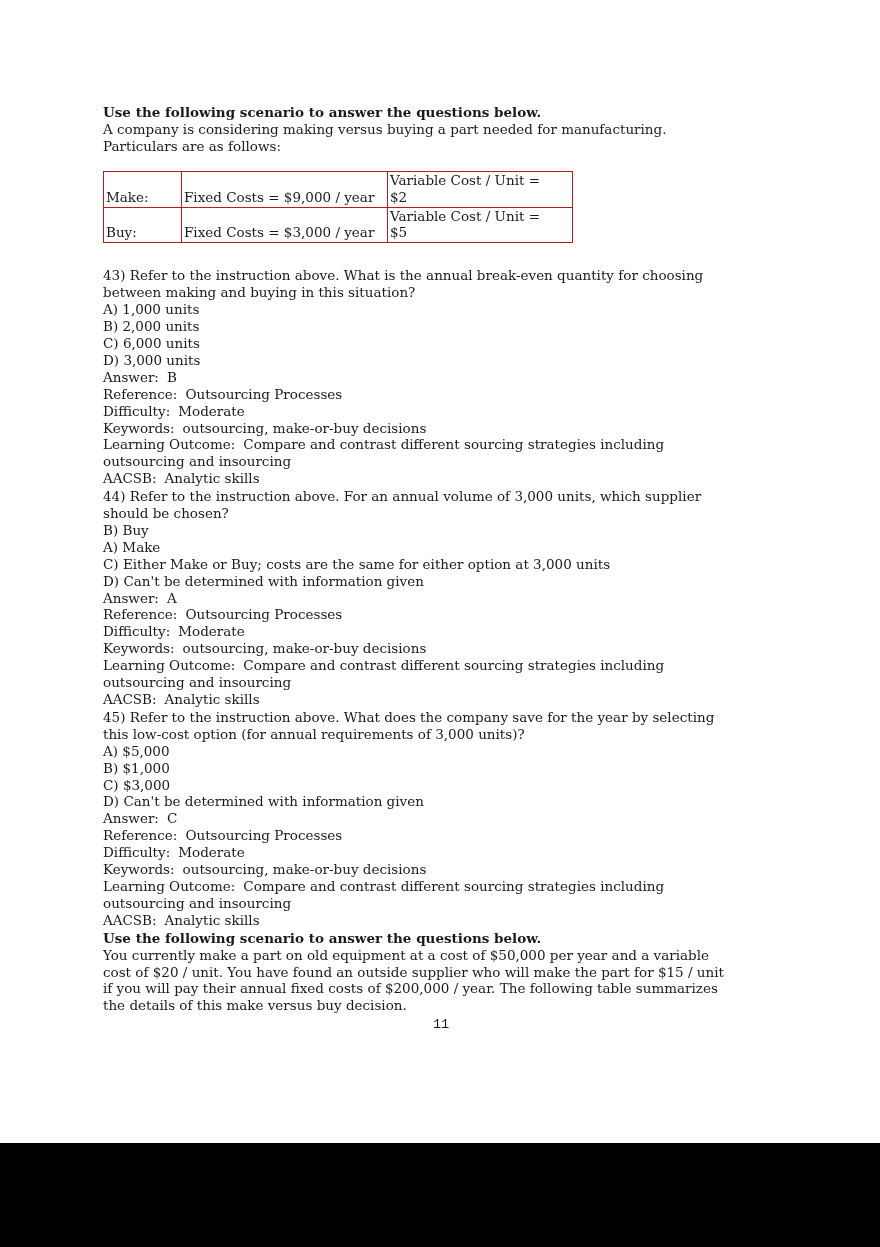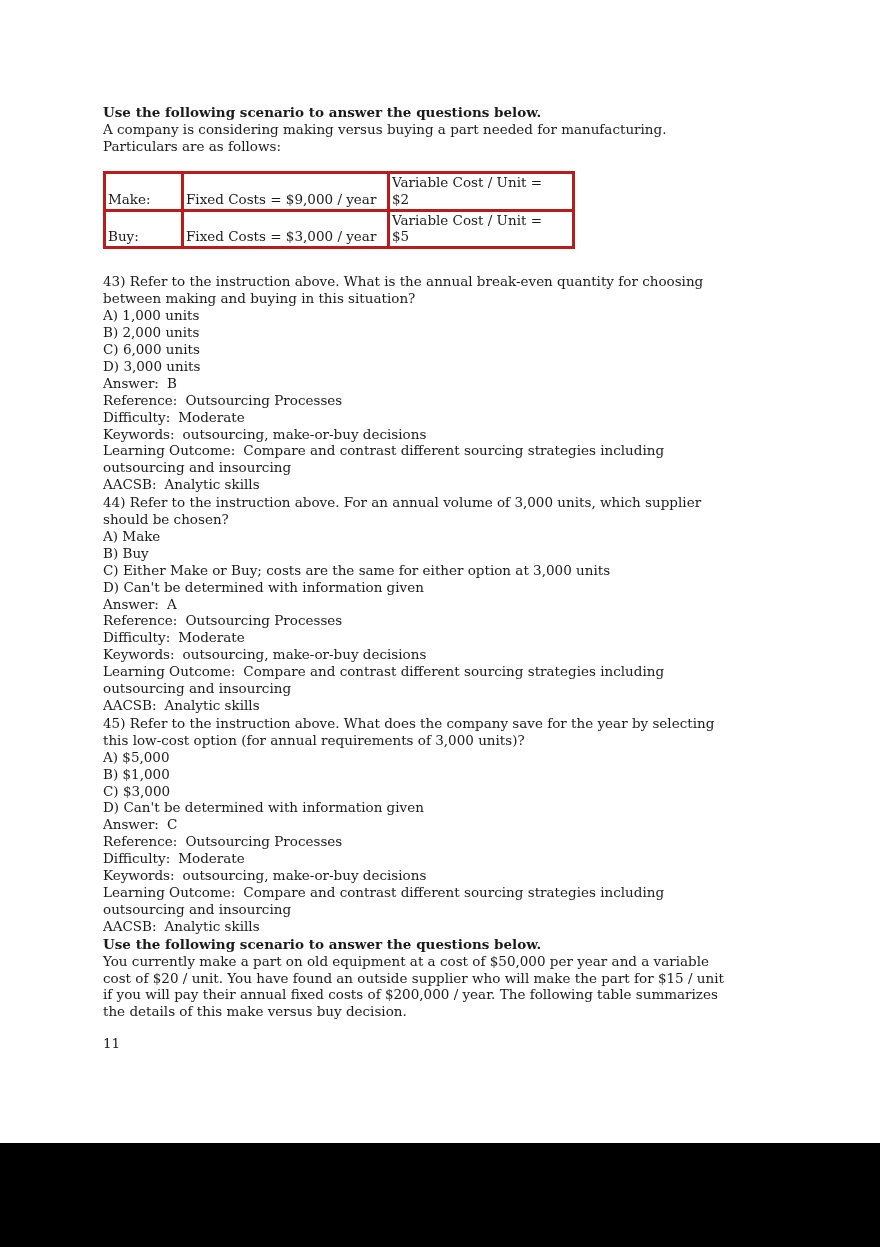--- a/index.html
+++ b/index.html
@@ -20,37 +20,38 @@
     width: 676px;
   }
   .heading { font-weight: bold; }
   .prewrap { white-space: pre-wrap; }
 
   table.make-buy {
     border-collapse: collapse;
     margin-top: 16px;
   }
   table.make-buy td {
-    border: 3px solid #b91c1c;
+    border: 1px solid #b91c1c;
     vertical-align: bottom;
     padding: 0 2px 1px 2px;
     height: 35px;
   }
   td.col-option { width: 78px; }
   td.col-fixed { width: 206px; }
   td.col-variable { width: 185px; vertical-align: top; white-space: pre-wrap; }
 
   .block { margin-top: 1px; }
   .first-question { margin-top: 24px; }
 
   .meta-value { margin-left: 8px; }
 
   .page-number {
-    text-align: left;
-    margin-top: 15px;
+    text-align: center;
+    margin-top: 3px;
+    font-family: Liberation Mono, monospace;
   }
   .bottom-bar {
     position: absolute;
     left: 0;
     top: 1143px;
     width: 880px;
     height: 104px;
     background: #000000;
   }
 </style>
@@ -94,22 +95,22 @@
     <div class="prewrap"><span>Difficulty:</span><span class="meta-value">Moderate</span></div>
     <div class="prewrap"><span>Keywords:</span><span class="meta-value">outsourcing, make-or-buy decisions</span></div>
     <div class="prewrap"><span>Learning Outcome:</span><span class="meta-value">Compare and contrast different sourcing strategies including
 outsourcing and insourcing</span></div>
     <div class="prewrap"><span>AACSB:</span><span class="meta-value">Analytic skills</span></div>
   </div>
 
   <div class="block">
     <div class="prewrap">44) Refer to the instruction above. For an annual volume of 3,000 units, which supplier
 should be chosen?</div>
+    <div>B) Buy</div>
     <div>A) Make</div>
-    <div>B) Buy</div>
     <div>C) Either Make or Buy; costs are the same for either option at 3,000 units</div>
     <div>D) Can't be determined with information given</div>
     <div class="prewrap"><span>Answer:</span><span class="meta-value">A</span></div>
     <div class="prewrap"><span>Reference:</span><span class="meta-value">Outsourcing Processes</span></div>
     <div class="prewrap"><span>Difficulty:</span><span class="meta-value">Moderate</span></div>
     <div class="prewrap"><span>Keywords:</span><span class="meta-value">outsourcing, make-or-buy decisions</span></div>
     <div class="prewrap"><span>Learning Outcome:</span><span class="meta-value">Compare and contrast different sourcing strategies including
 outsourcing and insourcing</span></div>
     <div class="prewrap"><span>AACSB:</span><span class="meta-value">Analytic skills</span></div>
   </div>

